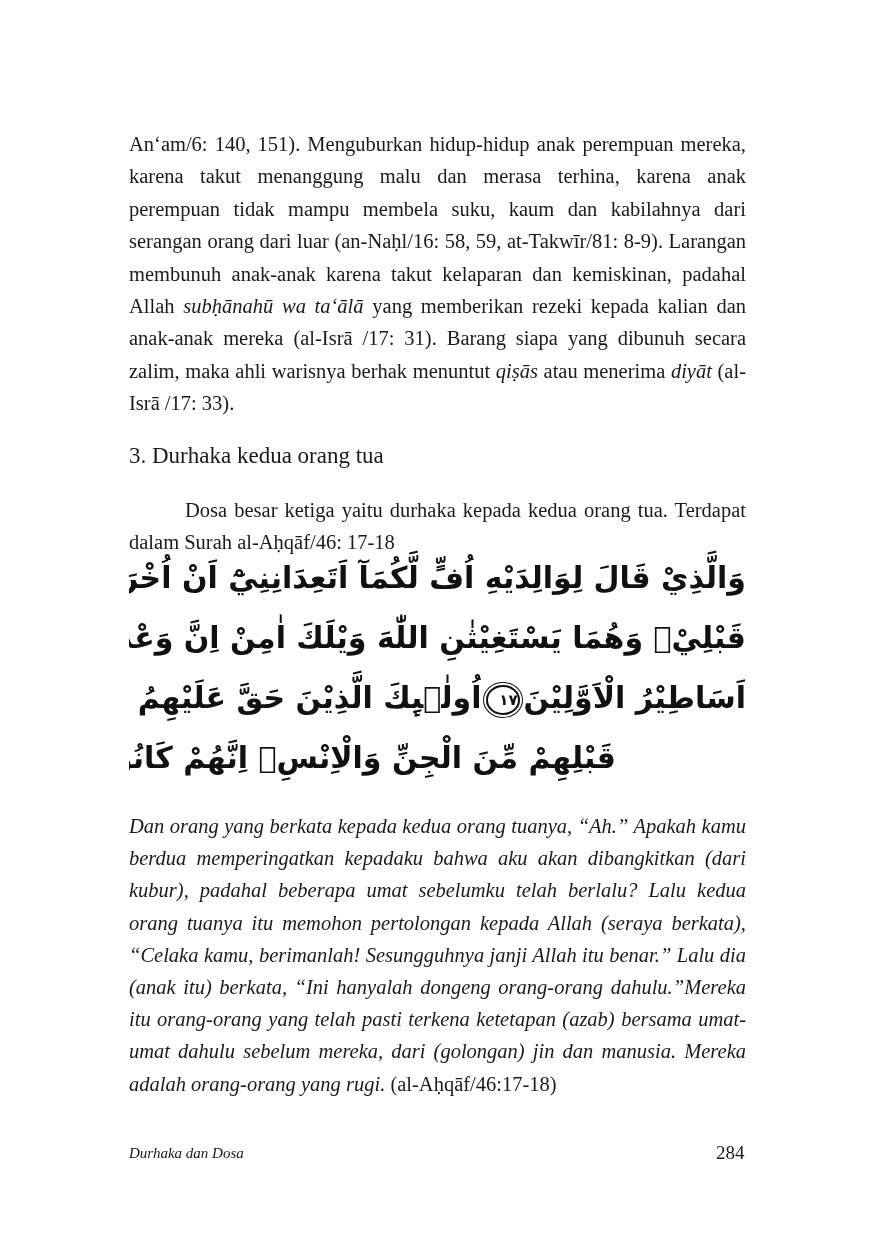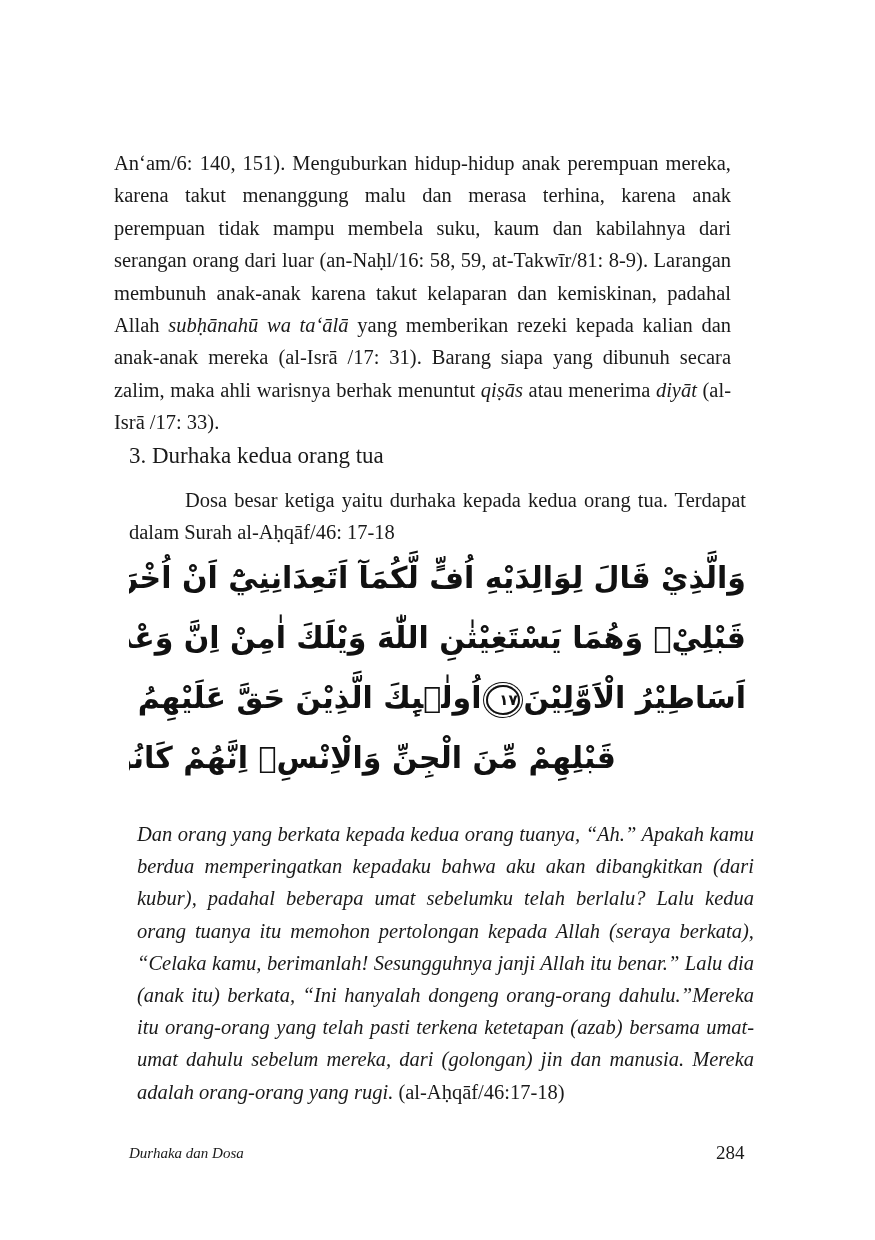--- a/index.html
+++ b/index.html
@@ -10,45 +10,44 @@
     body {
       width: 875px;
       height: 1240px;
       position: relative;
       overflow: hidden;
       color: #1a1a1a;
       font-family: "Liberation Serif", "DejaVu Serif", serif;
     }
     .page {
       position: absolute;
-      left: 114px;
+      left: 129px;
       top: 128px;
       width: 617px;
-      margin-top: 19px;
     }
     .para {
       font-size: 20.5px;
       line-height: 32.4px;
       text-align: justify;
       margin: 0;
       hyphens: manual;
     }
     .para em { font-style: italic; }
     .heading {
       position: absolute;
       left: 129px;
       top: 441px;
       font-size: 23px;
       line-height: 30px;
       margin: 0;
     }
     .intro {
       position: absolute;
       left: 129px;
-      top: 484px;
+      top: 494px;
       width: 617px;
       font-size: 20.5px;
       line-height: 32px;
       text-align: justify;
       margin: 0;
     }
     .intro .indent { display: inline-block; width: 56px; }
     .arabic {
       position: absolute;
       left: 129px;
@@ -86,21 +85,21 @@
       box-shadow: 0 0 0 2px #fff, 0 0 0 3px #111;
     }
     .translation {
       position: absolute;
       left: 129px;
       top: 810px;
       width: 617px;
       font-size: 20.5px;
       line-height: 32.2px;
       text-align: justify;
-      margin: 8px;
+      margin: 0;
       font-style: italic;
     }
     .translation .ref { font-style: normal; }
     .footer-left {
       position: absolute;
       left: 129px;
       top: 1145px;
       font-size: 15px;
       font-style: italic;
     }

